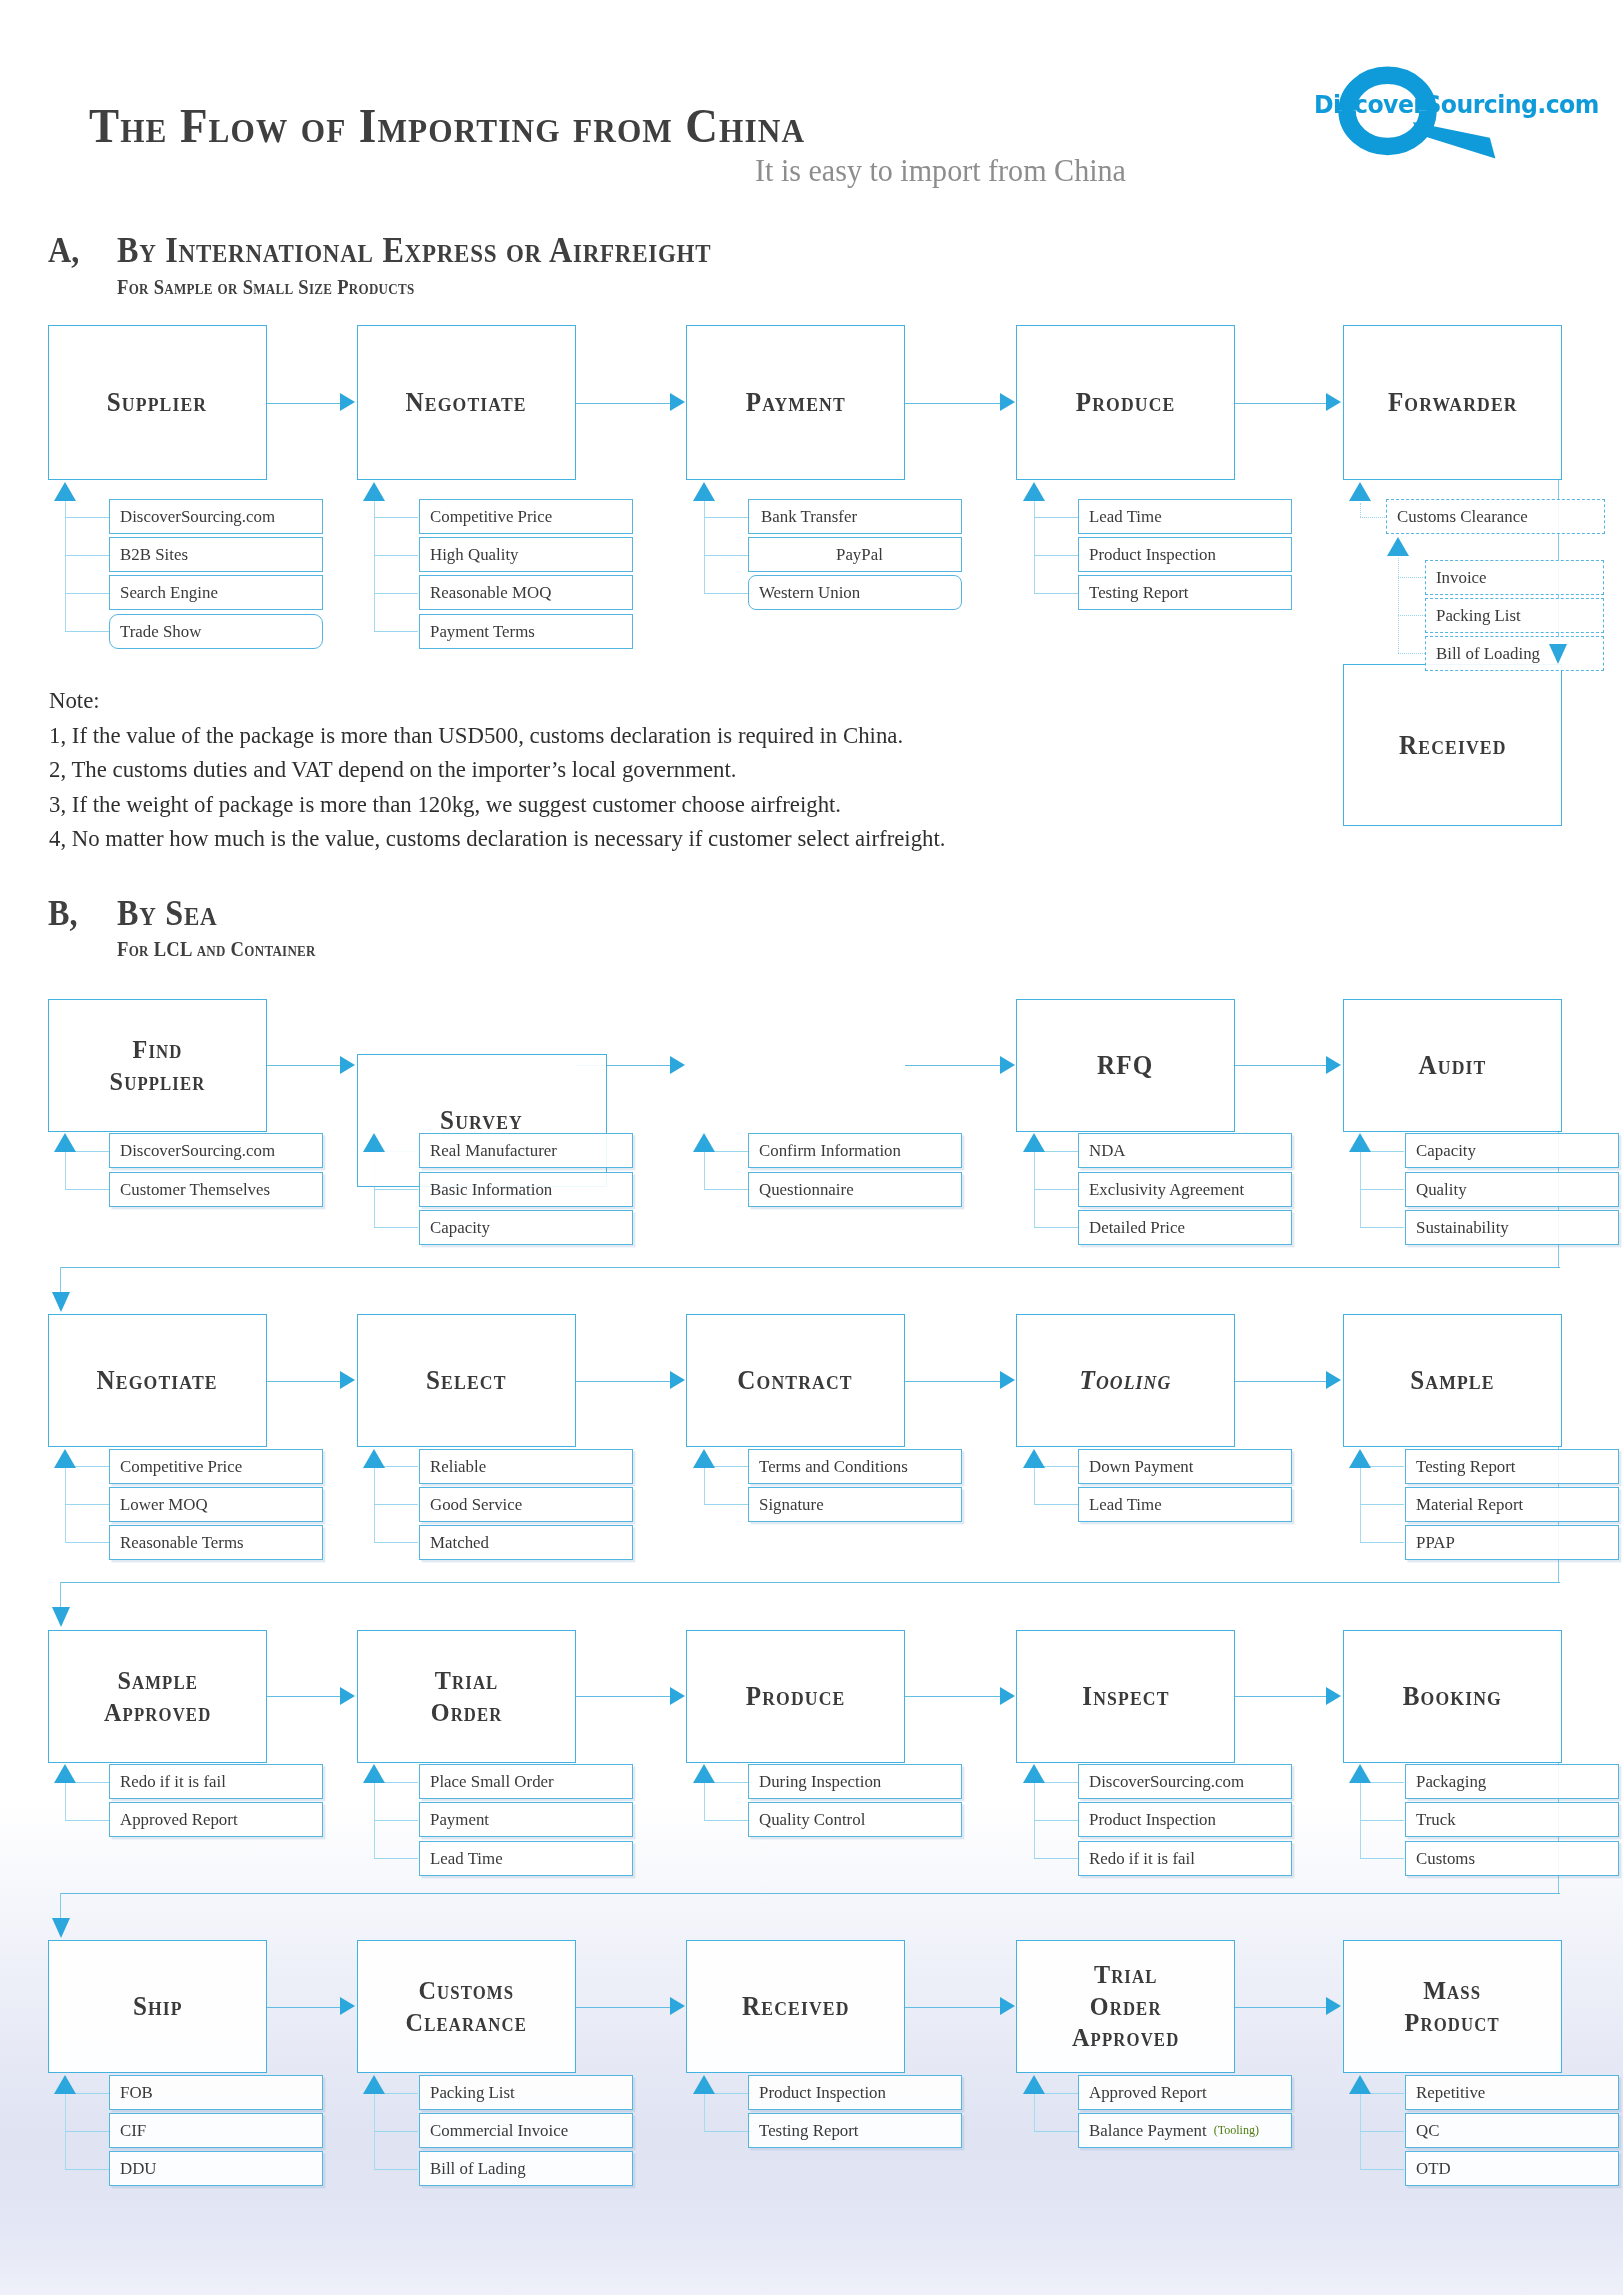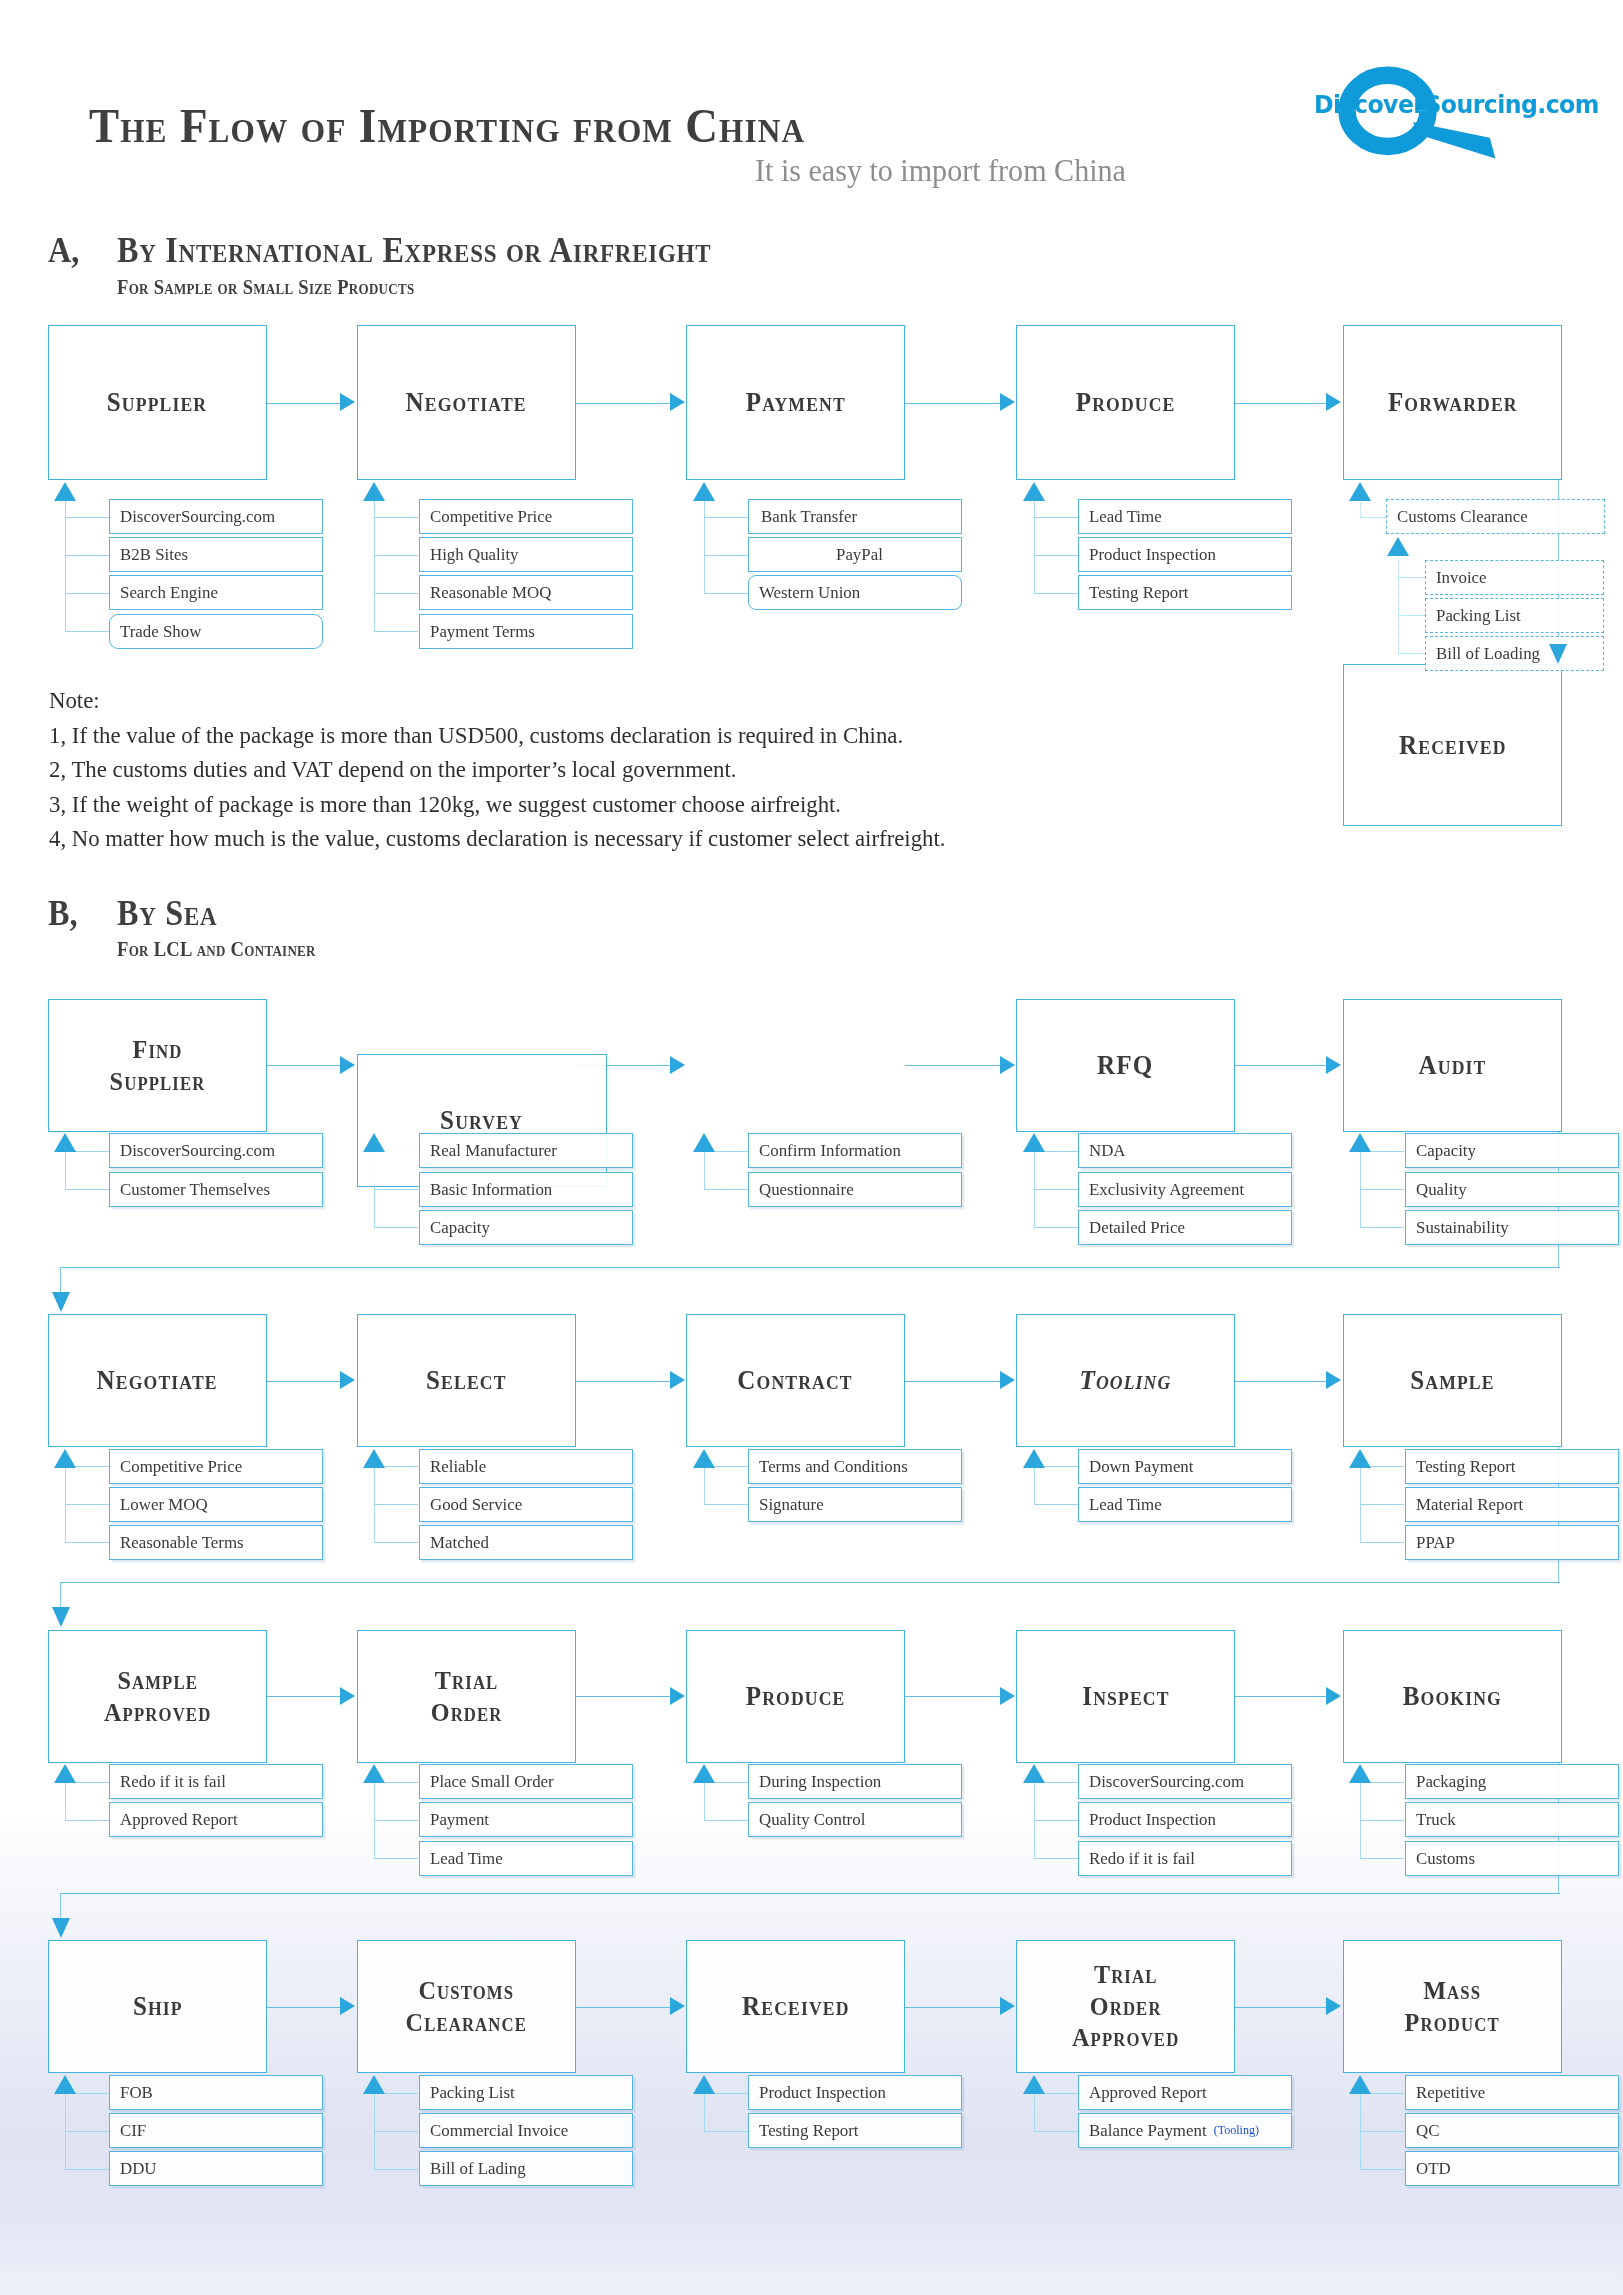--- a/index.html
+++ b/index.html
@@ -176,21 +176,21 @@
     transform-origin: left center;
   }
   .sbox.shadowed {
     box-shadow: 2.4px 2.4px 0 rgba(120,160,195,0.22);
   }
   .sbox.dotted {
     border: 1.4px dashed #55b7e1;
   }
   .sbox .tiny {
     font-size: 12px;
-    color: #1d4ed8;
+    color: #4d7c0f;
     margin-left: 4px;
   }
 
   
   .hline { position: absolute; height: 1.3px; background: #63bde3; z-index: 3; }
   .vline { position: absolute; width: 1.3px; background: #7fcbe8; z-index: 3; }
   .hline.pale { background: #9ad7ee; height: 1.2px; }
   .vline.pale { background: #a7dcf0; }
   .hline.dotted-c {
     background: none;

